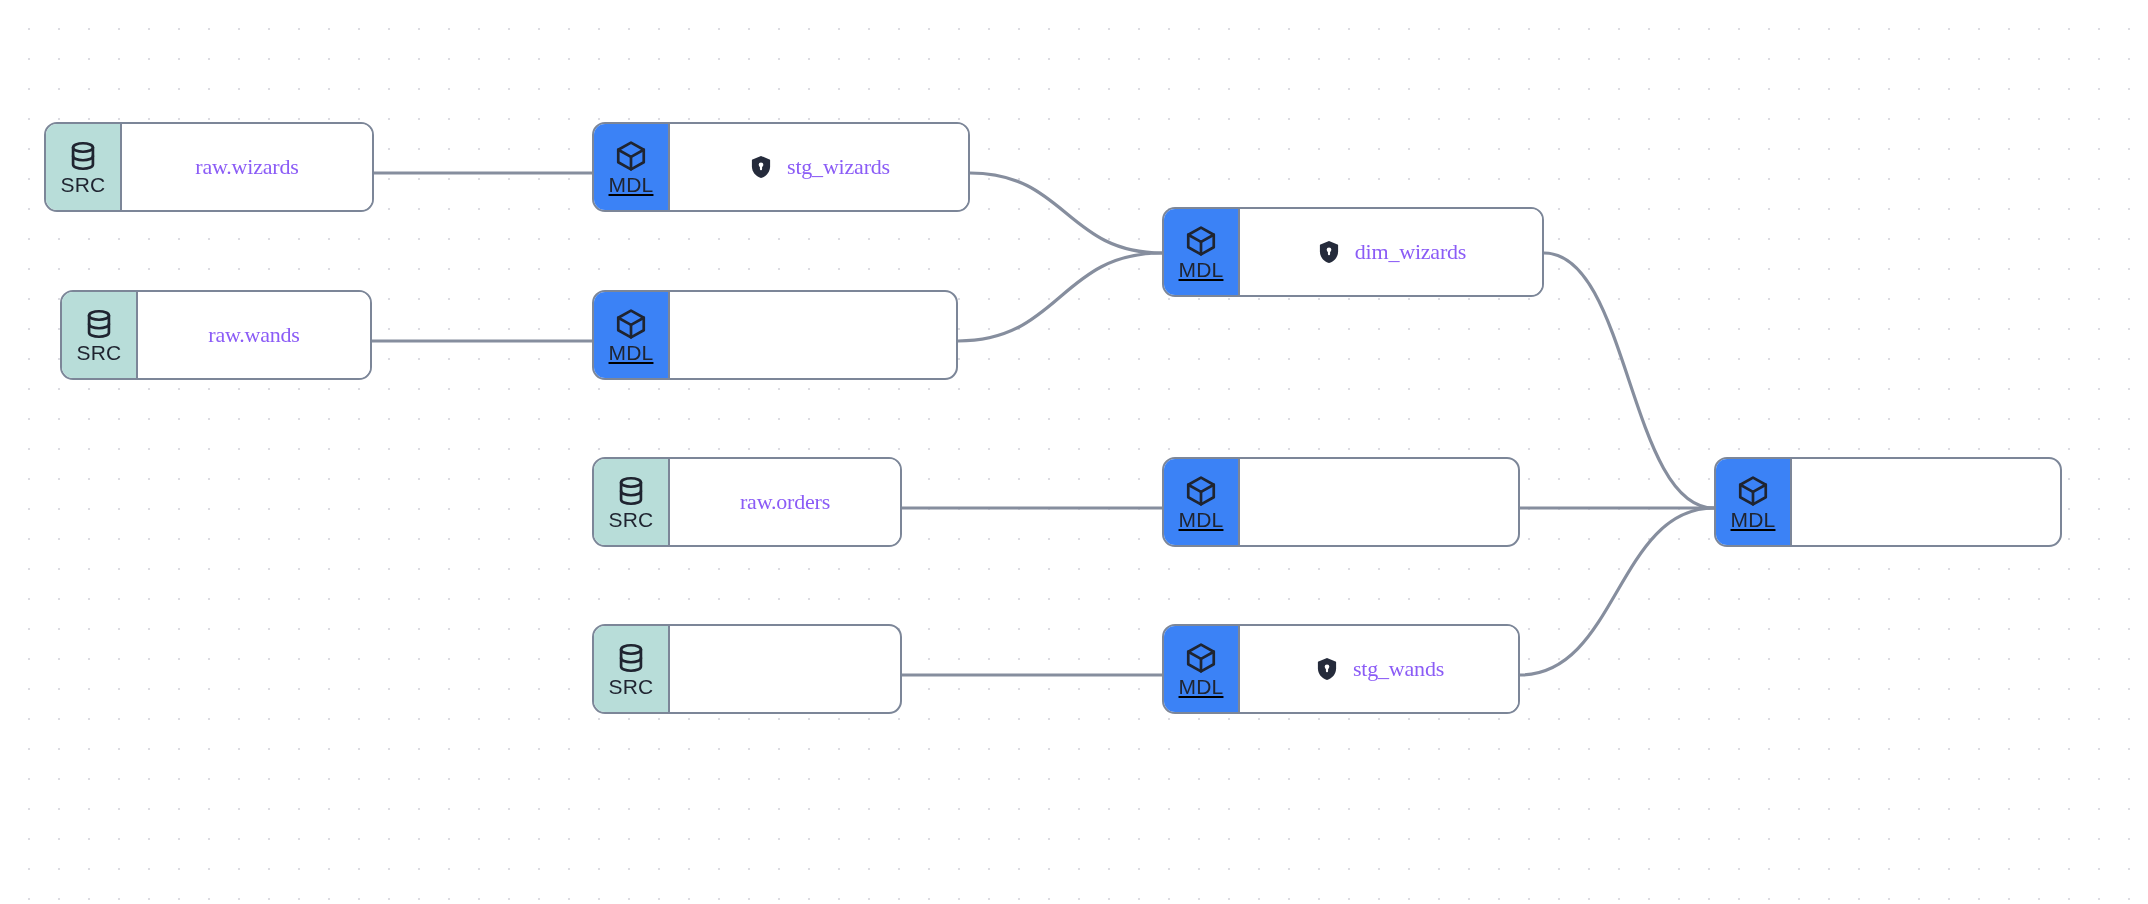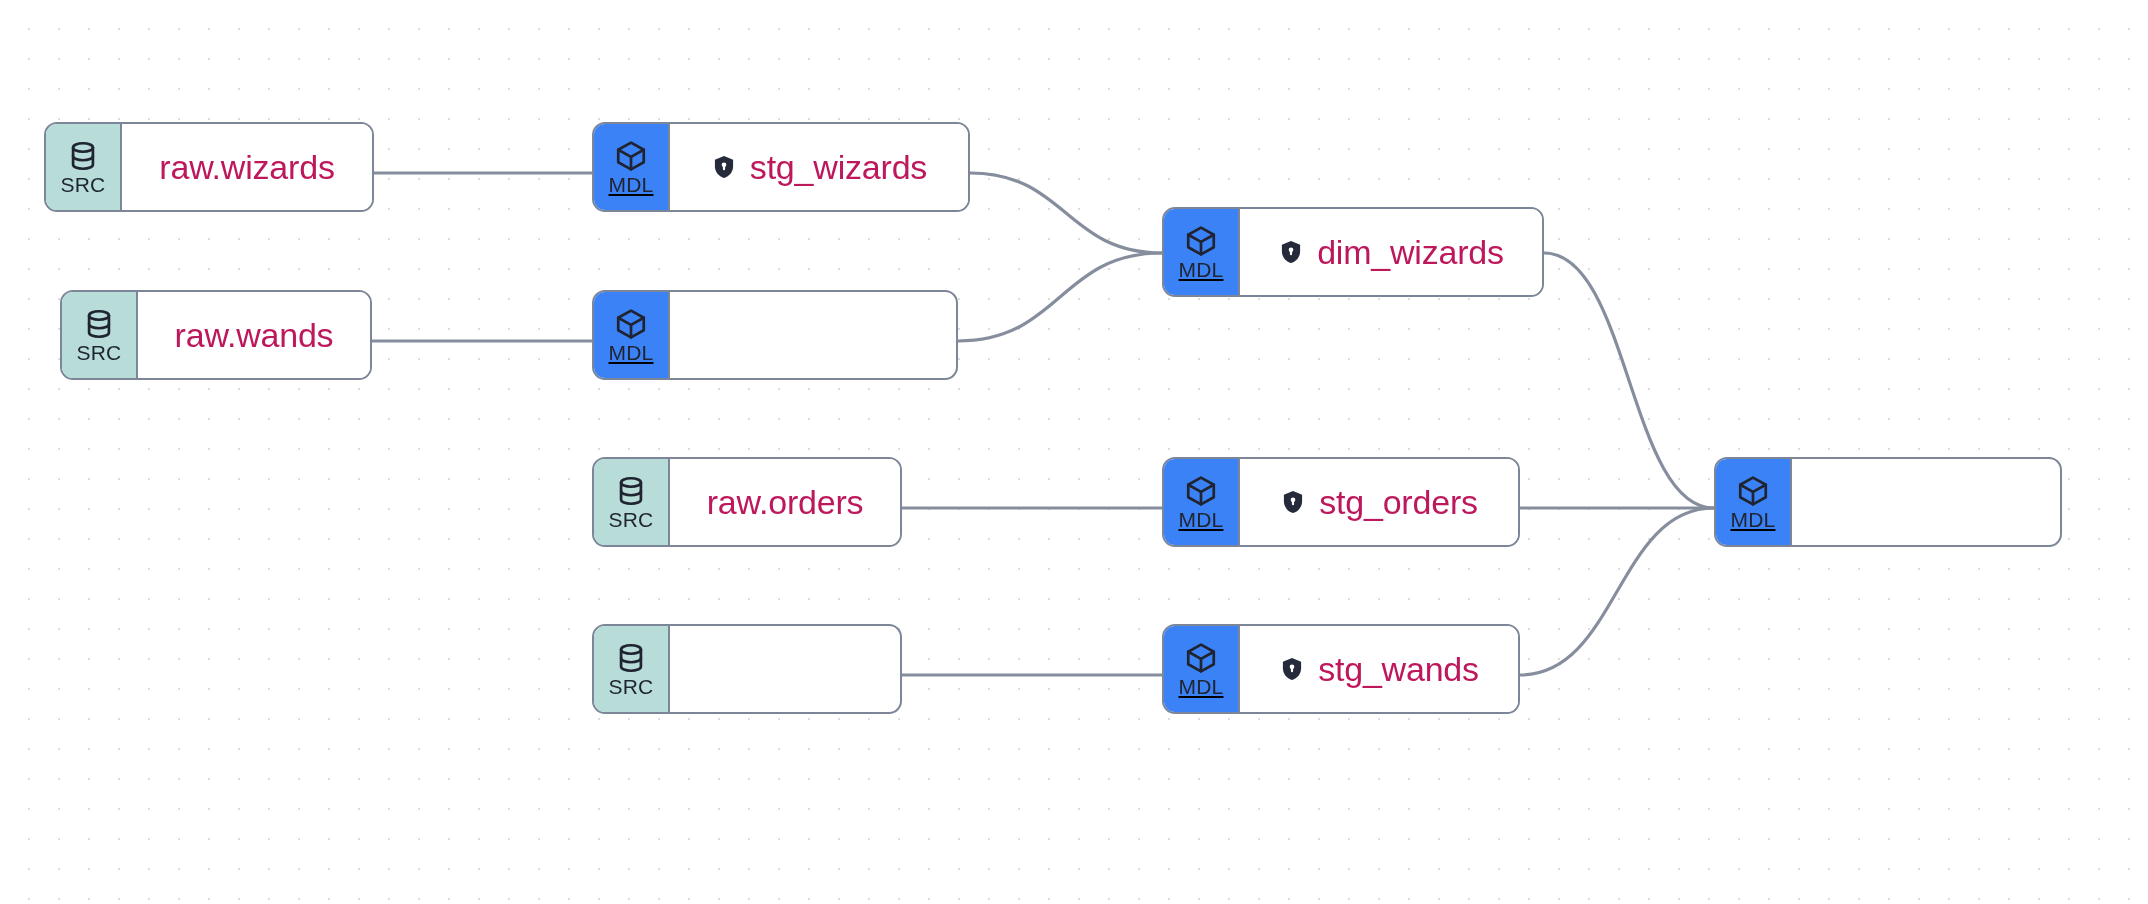--- a/index.html
+++ b/index.html
@@ -74,24 +74,25 @@
     gap: 13px;
     padding: 0 20px;
     background: #ffffff;
   }
   .shield-icon {
     flex: 0 0 auto;
     display: block;
     line-height: 0;
   }
   .node-label {
-    font-size: 34px;
-    color: #be185d;
+    font-size: 22px;
+    color: #8b5cf6;
     white-space: nowrap;
     letter-spacing: -0.2px;
+    font-family: Liberation Serif, serif;
   }
 </style>
 </head>
 <body>
 
 <div id="canvas">
 
   <svg id="edges" viewBox="0 0 2148 904" xmlns="http://www.w3.org/2000/svg">
       <path class="edge" d="M 374 173 L 592 173" stroke="#868e9e"></path>
       <path class="edge" d="M 372 341 L 592 341" stroke="#868e9e"></path>
@@ -184,62 +185,54 @@
       </div>
       <div class="node" style="left: 1162px; top: 457px; width: 358px; height: 90px;">
         <div class="badge mdl">
           <span class="badge-icon"><svg width="34" height="34" viewBox="0 0 24 24" fill="none" stroke="#1f2430" stroke-width="1.9" stroke-linecap="round" stroke-linejoin="round">
               <path d="M12 2.6 21 7.6v8.8L12 21.4 3 16.4V7.6z"></path>
               <path d="M3 7.6 12 12.6 21 7.6"></path>
               <path d="M12 12.6V21.4"></path>
             </svg></span>
           <span class="badge-label">MDL</span>
         </div>
+      </div>
+      <div class="node" style="left: 1162px; top: 624px; width: 358px; height: 90px;">
+        <div class="badge mdl">
+          <span class="badge-icon"><svg width="34" height="34" viewBox="0 0 24 24" fill="none" stroke="#1f2430" stroke-width="1.9" stroke-linecap="round" stroke-linejoin="round">
+              <path d="M12 2.6 21 7.6v8.8L12 21.4 3 16.4V7.6z"></path>
+              <path d="M3 7.6 12 12.6 21 7.6"></path>
+              <path d="M12 12.6V21.4"></path>
+            </svg></span>
+          <span class="badge-label">MDL</span>
+        </div>
         <div class="node-body">
           <span class="shield-icon"><svg width="26" height="26" viewBox="0 0 24 24">
               <path fill="#252b3b" d="M12 1.8 3.6 5.2v6.2c0 5.2 3.5 9.5 8.4 10.8 4.9-1.3 8.4-5.6 8.4-10.8V5.2z"></path>
               <circle cx="12" cy="10" r="2.15" fill="#ffffff"></circle>
               <rect x="11" y="10.6" width="2" height="4.4" rx="1" fill="#ffffff"></rect>
             </svg></span>
-          <span class="node-label">stg_orders</span>
-        </div>
-      </div>
-      <div class="node" style="left: 1162px; top: 624px; width: 358px; height: 90px;">
+          <span class="node-label">stg_wands</span>
+        </div>
+      </div>
+      <div class="node" style="left: 1162px; top: 207px; width: 382px; height: 90px;">
         <div class="badge mdl">
           <span class="badge-icon"><svg width="34" height="34" viewBox="0 0 24 24" fill="none" stroke="#1f2430" stroke-width="1.9" stroke-linecap="round" stroke-linejoin="round">
               <path d="M12 2.6 21 7.6v8.8L12 21.4 3 16.4V7.6z"></path>
               <path d="M3 7.6 12 12.6 21 7.6"></path>
               <path d="M12 12.6V21.4"></path>
             </svg></span>
           <span class="badge-label">MDL</span>
         </div>
         <div class="node-body">
           <span class="shield-icon"><svg width="26" height="26" viewBox="0 0 24 24">
               <path fill="#252b3b" d="M12 1.8 3.6 5.2v6.2c0 5.2 3.5 9.5 8.4 10.8 4.9-1.3 8.4-5.6 8.4-10.8V5.2z"></path>
               <circle cx="12" cy="10" r="2.15" fill="#ffffff"></circle>
               <rect x="11" y="10.6" width="2" height="4.4" rx="1" fill="#ffffff"></rect>
             </svg></span>
-          <span class="node-label">stg_wands</span>
-        </div>
-      </div>
-      <div class="node" style="left: 1162px; top: 207px; width: 382px; height: 90px;">
-        <div class="badge mdl">
-          <span class="badge-icon"><svg width="34" height="34" viewBox="0 0 24 24" fill="none" stroke="#1f2430" stroke-width="1.9" stroke-linecap="round" stroke-linejoin="round">
-              <path d="M12 2.6 21 7.6v8.8L12 21.4 3 16.4V7.6z"></path>
-              <path d="M3 7.6 12 12.6 21 7.6"></path>
-              <path d="M12 12.6V21.4"></path>
-            </svg></span>
-          <span class="badge-label">MDL</span>
-        </div>
-        <div class="node-body">
-          <span class="shield-icon"><svg width="26" height="26" viewBox="0 0 24 24">
-              <path fill="#252b3b" d="M12 1.8 3.6 5.2v6.2c0 5.2 3.5 9.5 8.4 10.8 4.9-1.3 8.4-5.6 8.4-10.8V5.2z"></path>
-              <circle cx="12" cy="10" r="2.15" fill="#ffffff"></circle>
-              <rect x="11" y="10.6" width="2" height="4.4" rx="1" fill="#ffffff"></rect>
-            </svg></span>
           <span class="node-label">dim_wizards</span>
         </div>
       </div>
       <div class="node" style="left: 1714px; top: 457px; width: 348px; height: 90px;">
         <div class="badge mdl">
           <span class="badge-icon"><svg width="34" height="34" viewBox="0 0 24 24" fill="none" stroke="#1f2430" stroke-width="1.9" stroke-linecap="round" stroke-linejoin="round">
               <path d="M12 2.6 21 7.6v8.8L12 21.4 3 16.4V7.6z"></path>
               <path d="M3 7.6 12 12.6 21 7.6"></path>
               <path d="M12 12.6V21.4"></path>
             </svg></span>

